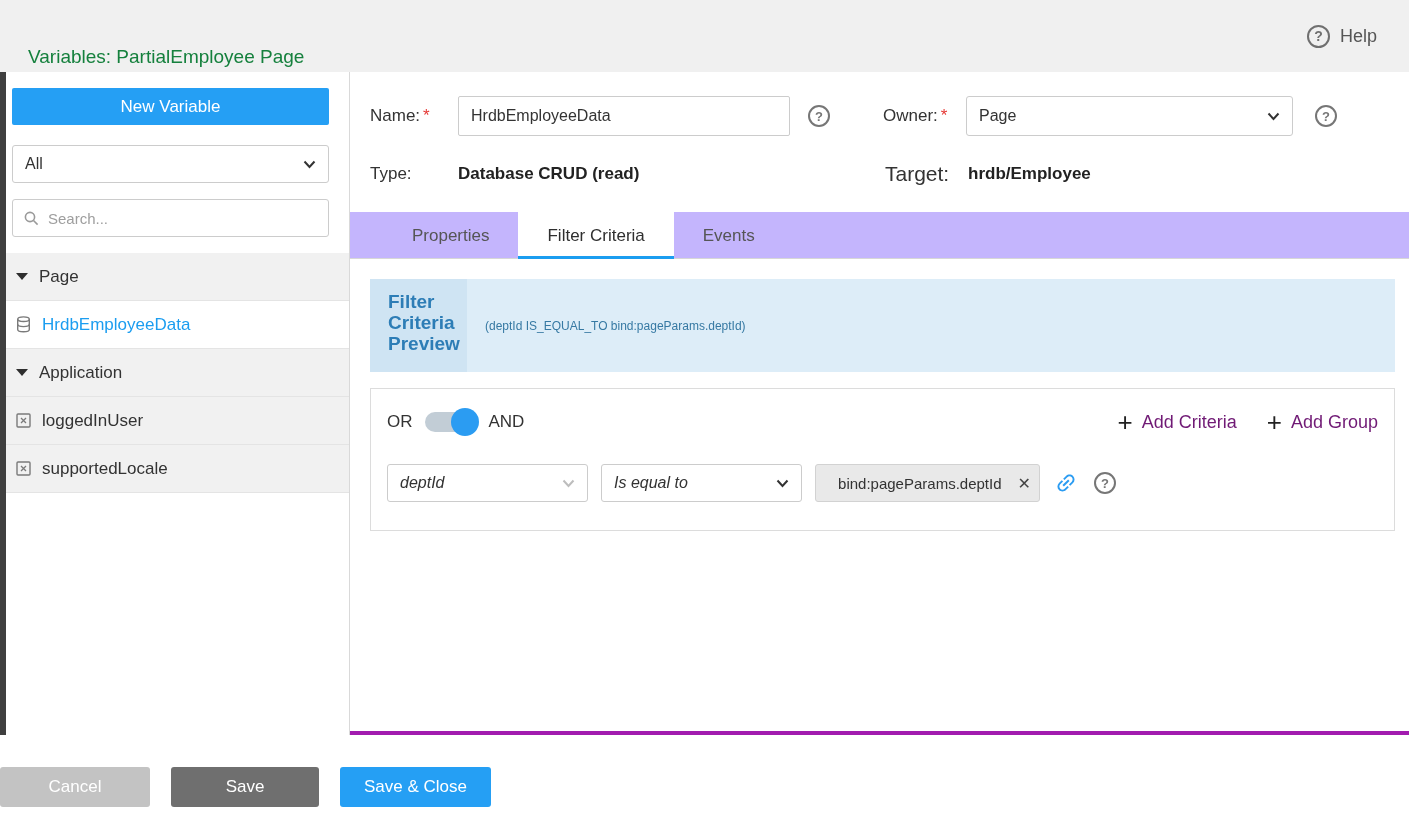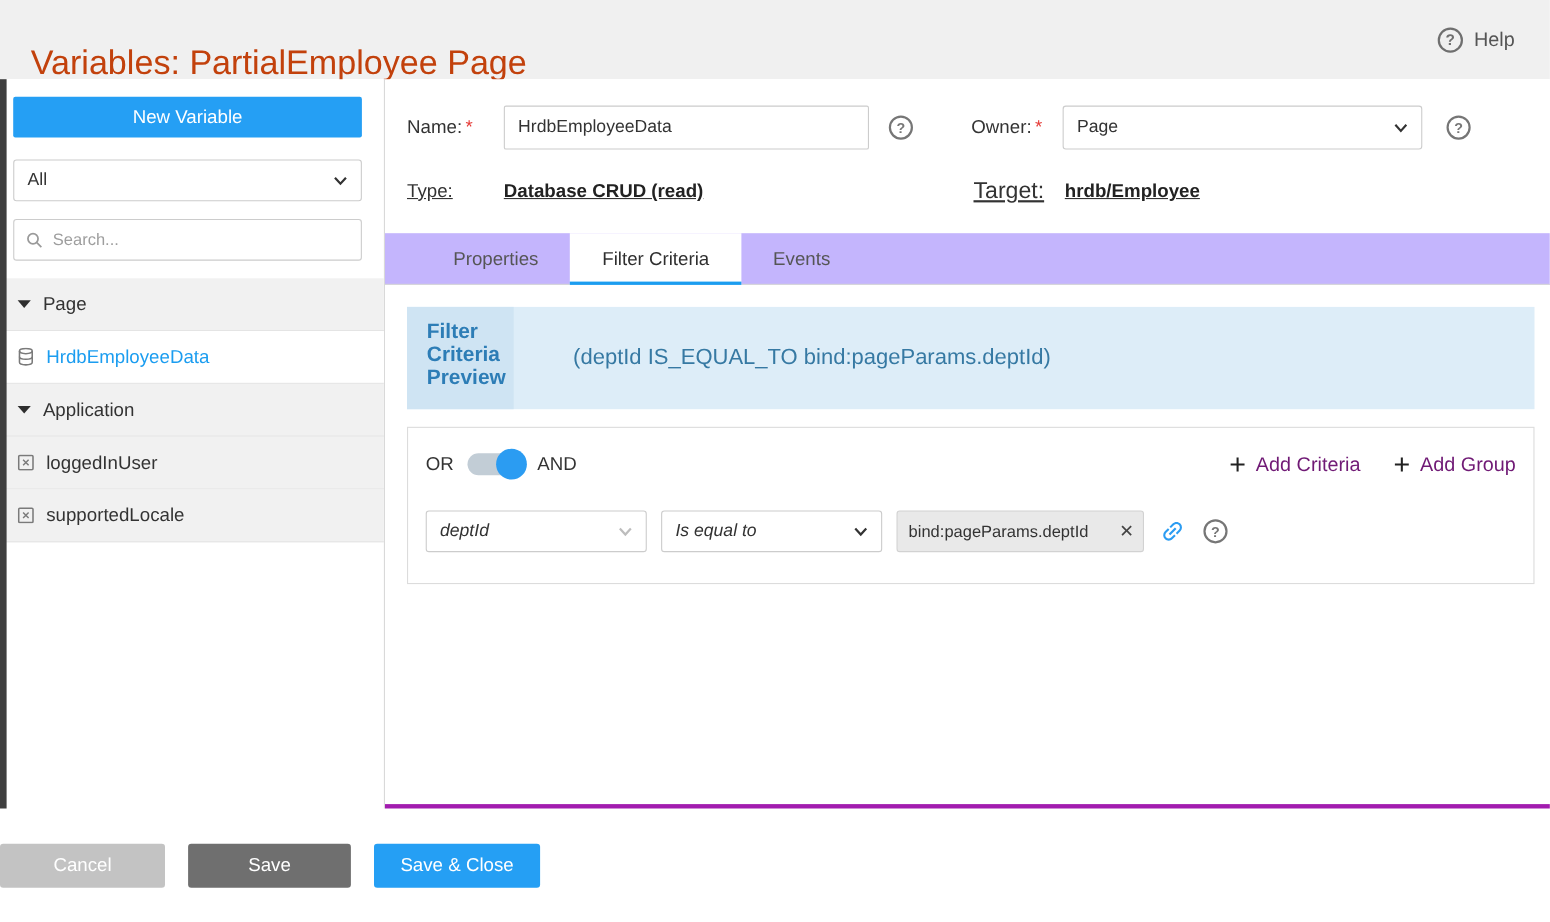--- a/index.html
+++ b/index.html
@@ -8,21 +8,21 @@
     font-family: "Liberation Sans", "DejaVu Sans", sans-serif;
     background: #ffffff; color: #333;
   }
 
   
   .header {
     height: 72px; background: #f0f0f0;
     display: flex; align-items: center; justify-content: space-between;
     padding: 0 32px 0 28px;
   }
-  .header-title { font-size: 31px; color: #c2410c; margin-top: 42px; }
+  .header-title { font-size: 19px; color: #15803d; margin-top: 42px; }
   .help-group { display: flex; align-items: center; gap: 10px; cursor: pointer; }
   .help-circle {
     width: 23px; height: 23px; border: 2px solid #6f6f6f; border-radius: 50%;
     display: inline-flex; align-items: center; justify-content: center;
     font-size: 14px; font-weight: bold; color: #6f6f6f; flex: 0 0 auto;
   }
   .help-text { font-size: 18px; color: #555; }
 
   
   .content-wrap { display: flex; height: 663px; }
@@ -72,21 +72,21 @@
     flex: 0 0 auto;
   }
   .tree-icon { display: inline-flex; flex: 0 0 auto; }
 
   
   .main {
     flex: 1; background: #fff; padding: 24px 14px 0 20px;
     border-bottom: 4px solid #a21caf; position: relative; overflow: hidden;
   }
   .form-row { display: flex; align-items: center; }
-  .form-row + .form-row { margin-top: 26px; text-decoration: underline; }
+  .form-row + .form-row { margin-top: 26px; }
   .field-label { width: 88px; font-size: 17px; color: #333; flex: 0 0 auto; }
   .field-label .req { color: #e53935; margin-left: 3px; }
   .text-input {
     width: 332px; height: 40px; border: 1px solid #cccccc; border-radius: 2px;
     padding: 0 12px; font-size: 16px; color: #333; font-family: inherit; outline: none;
   }
   .owner-label { margin-left: 53px; width: 83px; }
   .owner-select { width: 327px; height: 40px; }
   .help-icon-sm {
     width: 22px; height: 22px; border: 2px solid #767676; border-radius: 50%;
@@ -113,25 +113,25 @@
   }
 
   
   .preview-box { margin-top: 20px; display: flex; background: #ddedf8; min-height: 93px; }
   .preview-title {
     width: 97px; flex: 0 0 auto; background: #cfe4f3; padding: 12px 8px 12px 18px;
     font-size: 19px; font-weight: bold; color: #2d7db6; line-height: 21px;
   }
   .preview-text {
     flex: 1; display: flex; align-items: center; padding-left: 18px;
-    font-size: 20px; color: #3679a3; margin-left: 36px;
-  }
-
-  
-  .criteria-box { margin-top: 16px; border: 1px solid #dcdcdc; padding: 19px 16px 28px 16px; }
+    font-size: 12px; color: #3679a3;
+  }
+
+  
+  .criteria-box { margin-top: 16px; border: 1px solid #dcdcdc; padding: 19px 16px 28px 16px; text-align: center; }
   .criteria-top { display: flex; align-items: center; }
   .or-and-label { font-size: 17px; color: #333; }
   .toggle { position: relative; width: 52px; height: 28px; margin: 0 12px; cursor: pointer; flex: 0 0 auto; }
   .toggle-track {
     position: absolute; left: 0; right: 0; top: 4px; height: 20px;
     border-radius: 10px; background: #c2cdd6;
   }
   .toggle-knob {
     position: absolute; right: -2px; top: 0; width: 28px; height: 28px;
     border-radius: 50%; background: #2b9cf2;

